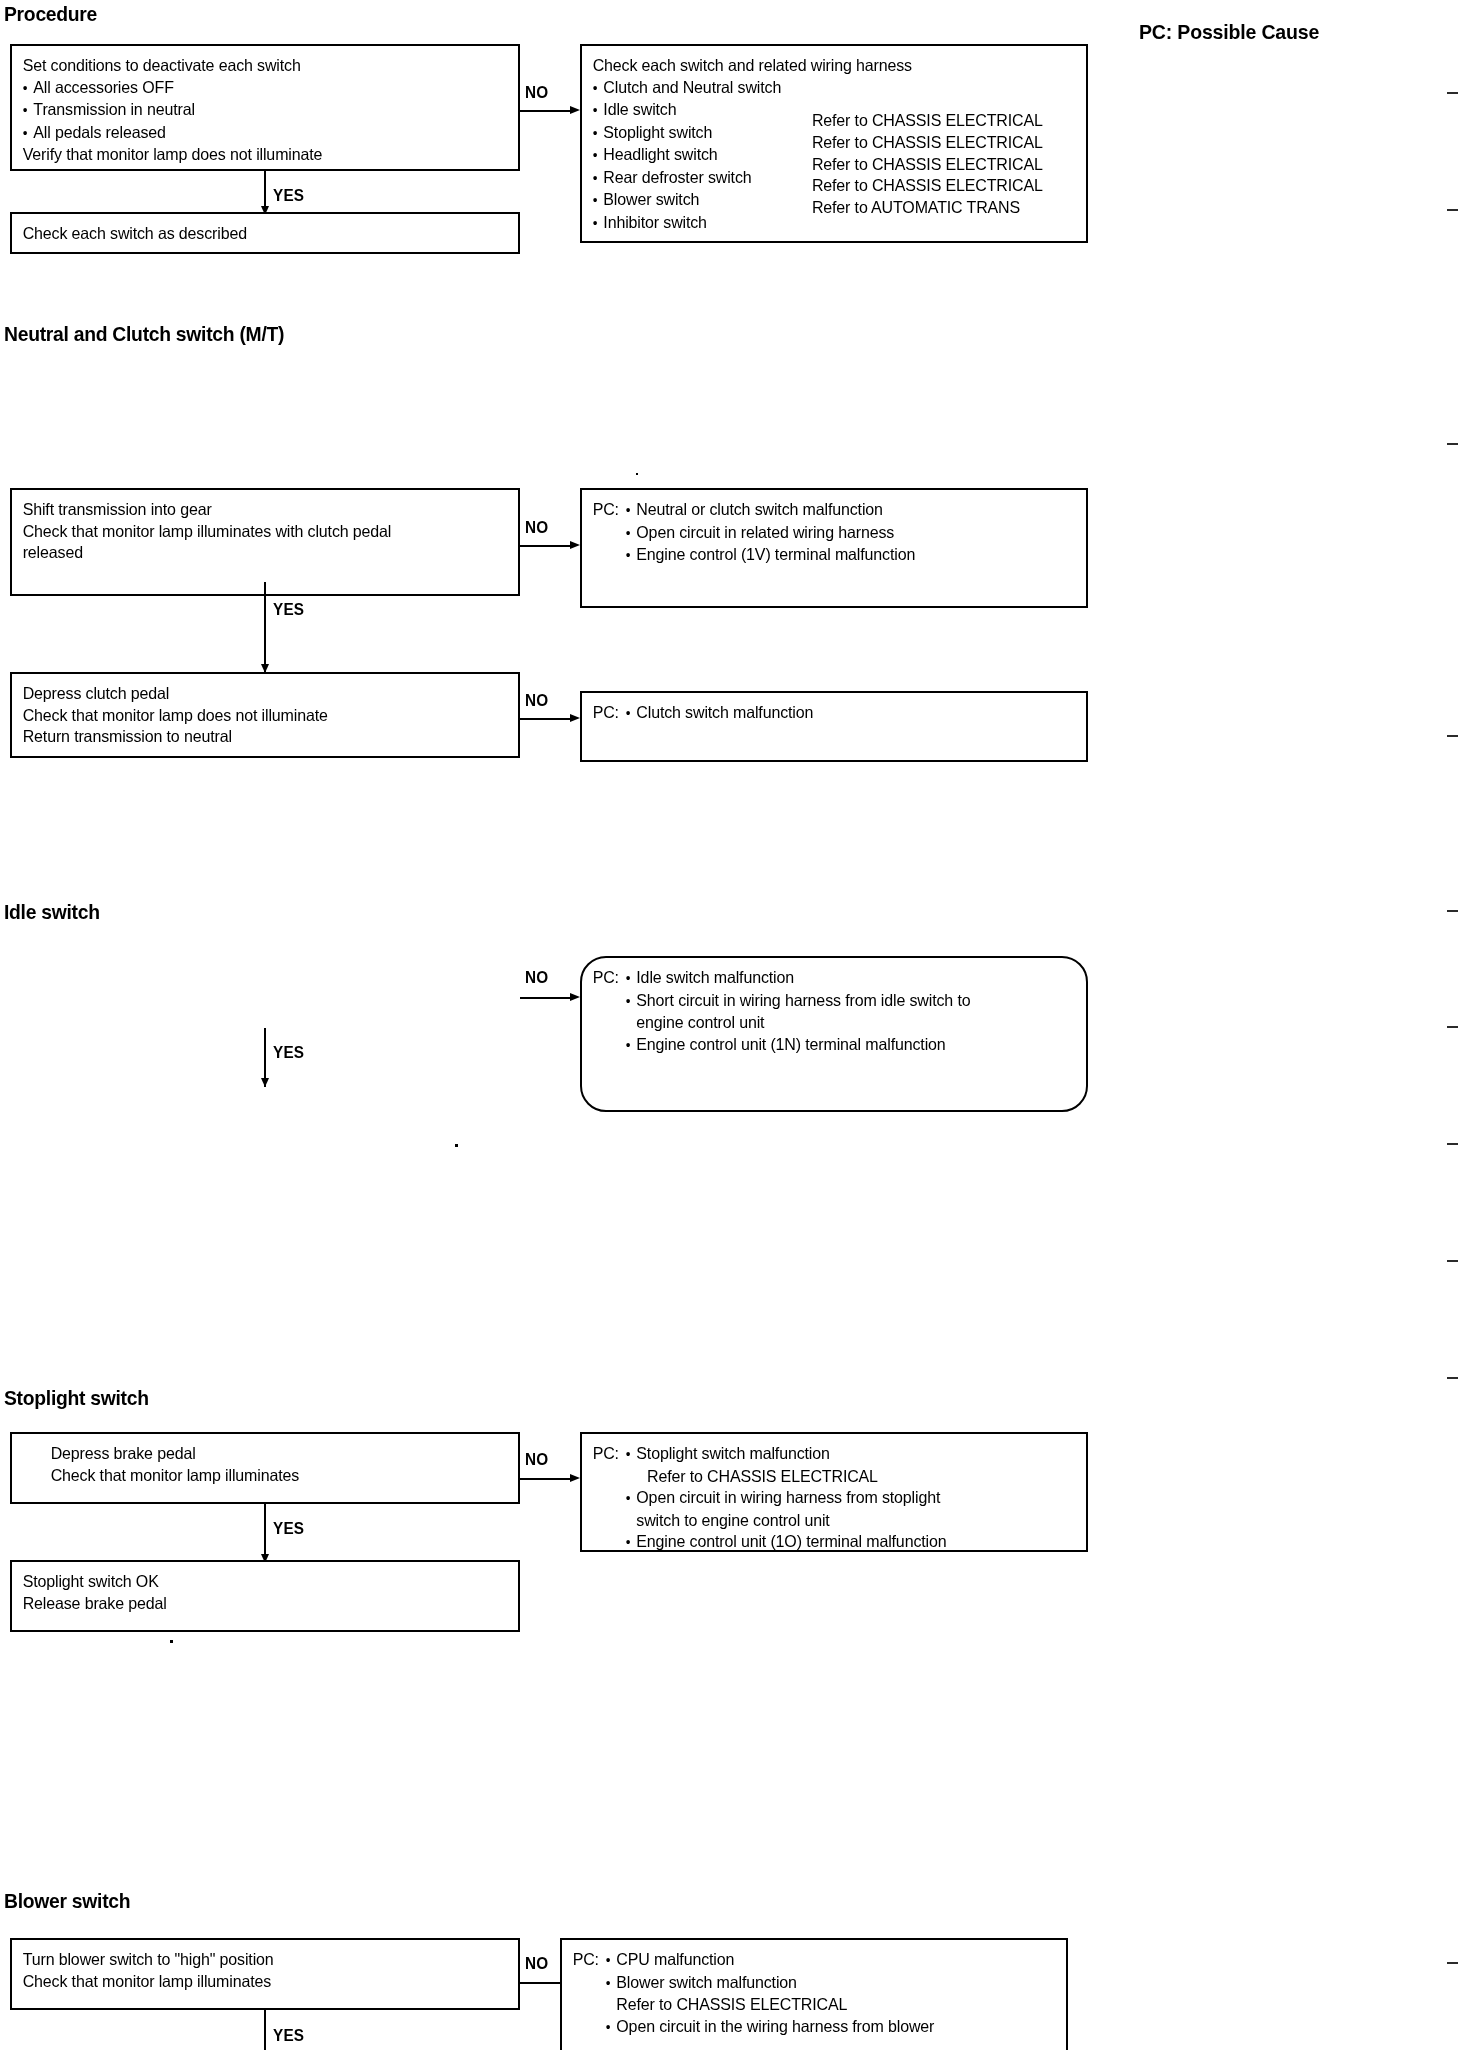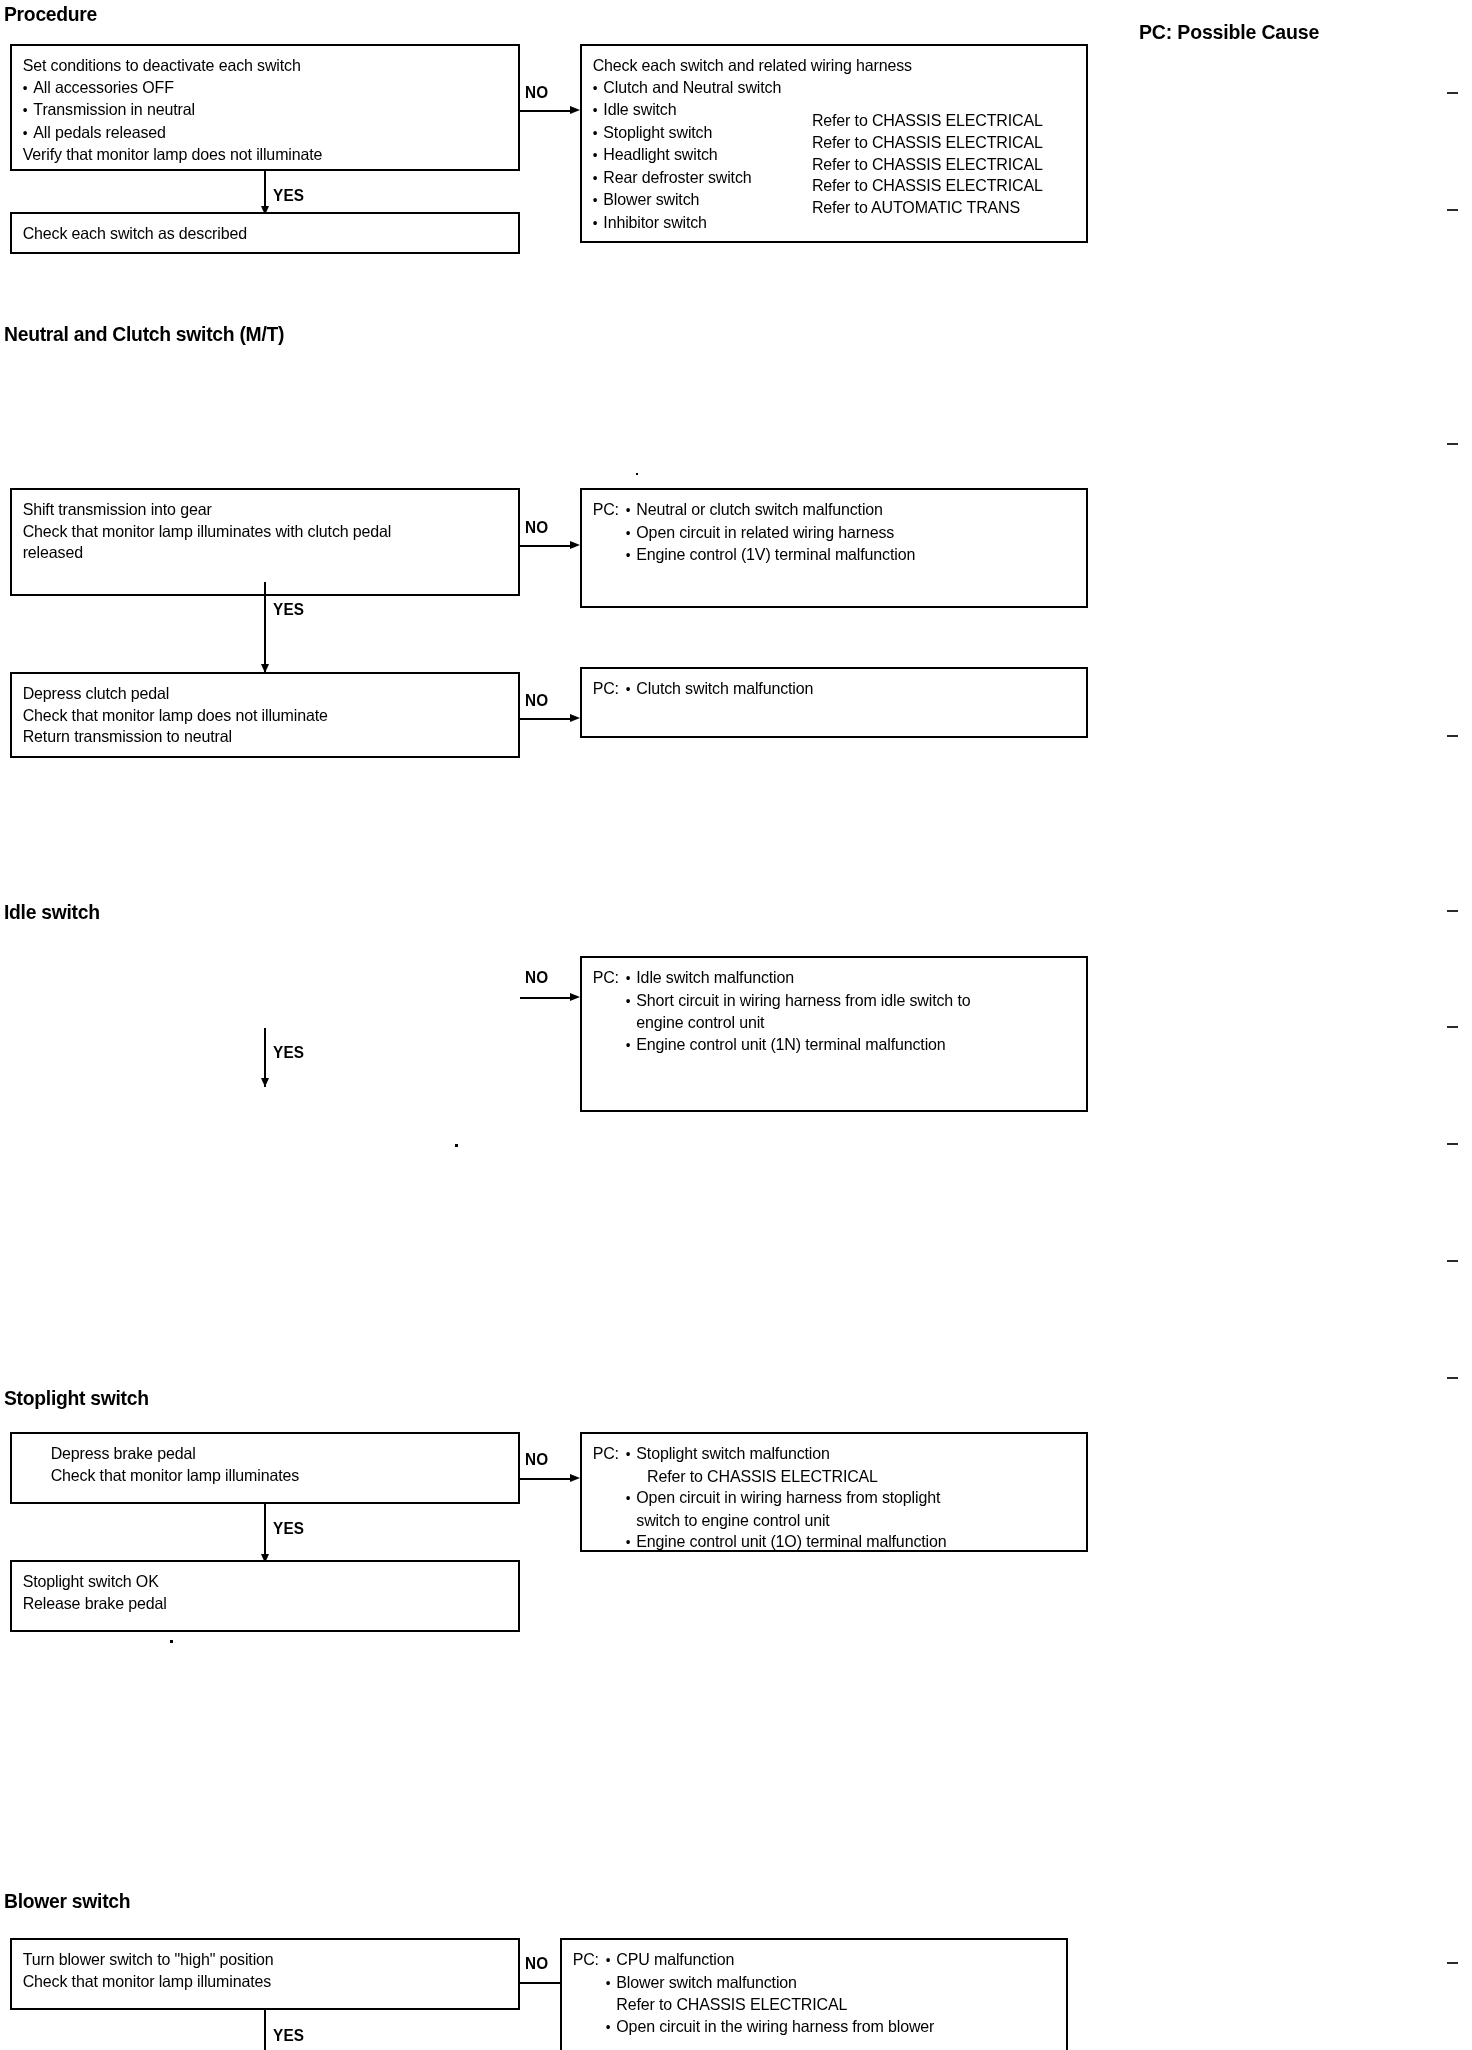--- a/index.html
+++ b/index.html
@@ -170,38 +170,38 @@
       <span class="line">Depress clutch pedal</span>
       <span class="line">Check that monitor lamp does not illuminate</span>
       <span class="line">Return transmission to neutral</span>
     </div>
   </div>
 
   <div class="hline" style="left:520px;top:718px;width:54px;"></div>
   <div class="arrow-right" style="left:570px;top:714px;"></div>
   <div class="lbl" style="left:525px;top:691px;">NO</div>
 
-  <div class="box" style="left:580px;top:667px;width:508px;height:71px;">
+  <div class="box" style="left:580px;top:691px;width:508px;height:71px;">
     <div class="inner">
       <span class="pcrow"><span class="pclabel">PC:</span><span class="dot" style="display:inline-block;width:11px;"><span style="font-size:14px;">•</span></span><span>Clutch switch malfunction</span></span>
     </div>
   </div>
 
   <div class="heading" style="left:4px;top:900px;">Idle switch</div>
 
 
   <div class="hline" style="left:520px;top:997px;width:54px;"></div>
   <div class="arrow-right" style="left:570px;top:993px;"></div>
   <div class="lbl" style="left:525px;top:968px;">NO</div>
 
   <div class="vline" style="left:264px;top:1028px;height:59px;"></div>
   <div class="arrow-down" style="left:261px;top:1078px;"></div>
   <div class="lbl" style="left:273px;top:1043px;">YES</div>
 
-  <div class="box" style="left:580px;top:956px;width:508px;height:156px;">
+  <div class="box" style="left:580px;top:956px;width:508px;height:156px;border-radius:26px;">
     <div class="inner">
       <span class="pcrow"><span class="pclabel">PC:</span><span class="dot" style="display:inline-block;width:11px;"><span style="font-size:14px;">•</span></span><span>Idle switch malfunction</span></span>
       <span class="pcrow"><span class="pcind"></span><span class="dot" style="display:inline-block;width:11px;"><span style="font-size:14px;">•</span></span><span>Short circuit in wiring harness from idle switch to</span></span>
       <span class="pcrow"><span class="pcind"></span><span style="display:inline-block;width:11px;"></span><span>engine control unit</span></span>
       <span class="pcrow"><span class="pcind"></span><span class="dot" style="display:inline-block;width:11px;"><span style="font-size:14px;">•</span></span><span>Engine control unit (1N) terminal malfunction</span></span>
     </div>
   </div>
 
   <div class="speck" style="left:455px;top:1144px;width:3px;height:3px;"></div>
 

